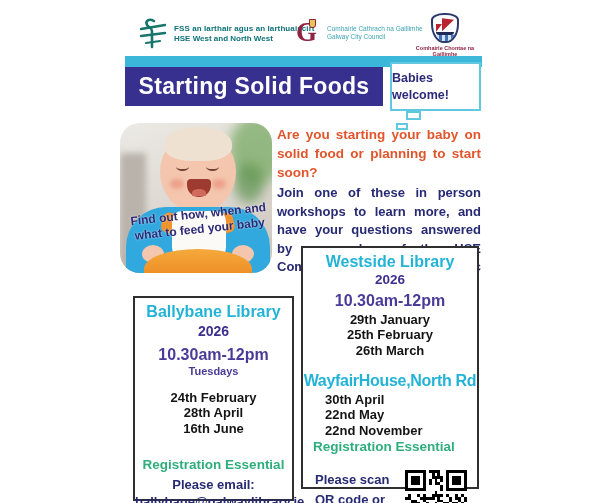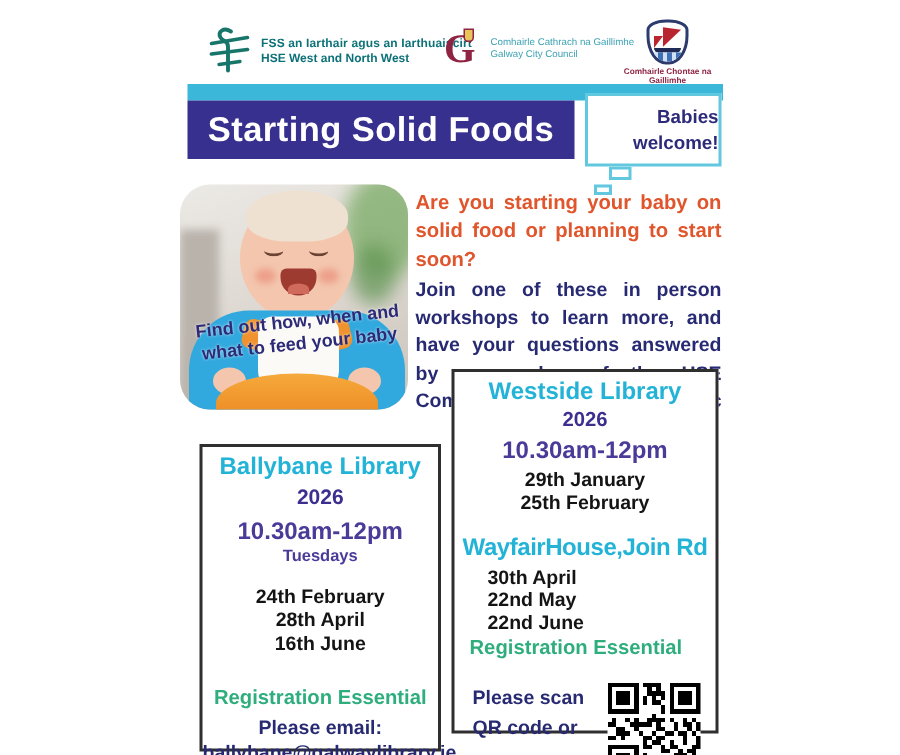--- a/index.html
+++ b/index.html
@@ -27,21 +27,21 @@
   .crest .waves { position:absolute; left:0; bottom:0; width:100%; height:6px; background:repeating-linear-gradient(90deg,#3f6fb5 0 3px,#cfe2f5 3px 6px); }
   .county-text { margin-top:2px; color:#8e2342; }
   .county-text .l1 { font-size:5.5px; font-weight:bold; }
   .county-text .l2 { font-size:5.5px; font-weight:bold; color:#6d4a56; }
 
   
   .teal-strip { position:absolute; left:125px; top:45px; width:357px; height:11px; background:#3ab7d9; }
   .title-banner { position:absolute; left:125px; top:56px; width:258px; height:39px; background:#37308e; display:flex; align-items:center; justify-content:center; }
   .title-banner span { color:#ffffff; font-size:23px; font-weight:bold; letter-spacing:0.3px; }
 
-  .badge { position:absolute; left:390px; top:51px; width:91px; height:49px; background:#fff; border:2px solid #62c8df; display:flex; align-items:center; justify-content:center; text-align:right; }
+  .badge { position:absolute; left:390px; top:51px; width:91px; height:49px; background:#fff; border:2px solid #62c8df; display:flex; align-items:center; justify-content:center; text-align:left; }
   .badge span { color:#2d2a7a; font-size:12.5px; font-weight:bold; line-height:1.3; }
   .tail1 { position:absolute; left:406px; top:100px; width:15px; height:9px; background:#fff; border:2px solid #62c8df; }
   .tail2 { position:absolute; left:396px; top:112px; width:12px; height:7px; background:#fff; border:2px solid #62c8df; }
 
   
   .photo { position:absolute; left:120px; top:112px; width:152px; height:150px; border-radius:20px; overflow:hidden; background:linear-gradient(160deg,#eceae6 0%,#dcd6cf 55%,#c9c2ba 100%); }
   .plant1 { position:absolute; right:-12px; top:-8px; width:55px; height:70px; background:#7fae6b; border-radius:50%; filter:blur(6px); opacity:.8; }
   .plant2 { position:absolute; right:8px; top:40px; width:30px; height:40px; background:#5d9350; border-radius:50%; filter:blur(6px); opacity:.7; }
   .chair { position:absolute; left:0; top:30px; width:26px; height:120px; background:#b9b3ac; filter:blur(3px); }
   .head { position:absolute; left:40px; top:8px; width:76px; height:82px; background:#f4c6ae; border-radius:50%; }
@@ -190,27 +190,28 @@
   </div>
 
   <div class="vbox box-right">
     <div class="top">
       <div class="cyan-h">Westside Library</div>
       <div class="year">2026</div>
       <div class="time">10.30am-12pm</div>
       <div class="dates">
         <div class="date">29th January</div>
         <div class="date">25th February</div>
+        <div class="date">26th March</div>
       </div>
     </div>
-    <div class="venue2">WayfairHouse,Join Rd</div>
+    <div class="venue2">WayfairHouse,North Rd</div>
     <div class="vdates">
       <div class="date">30th April</div>
       <div class="date">22nd May</div>
-      <div class="date">22nd June</div>
+      <div class="date">22nd November</div>
     </div>
     <span class="reg">Registration Essential</span>
     <div class="scan-row">
       <div class="scan-text">
         <div>Please scan</div>
         <div>QR code or</div>
 
       </div>
       <div class="qr"><svg width="100%" height="100%" viewBox="0 0 21 21" shape-rendering="crispEdges">
             <rect x="8" y="0" width="1" height="1" fill="#000"></rect>

